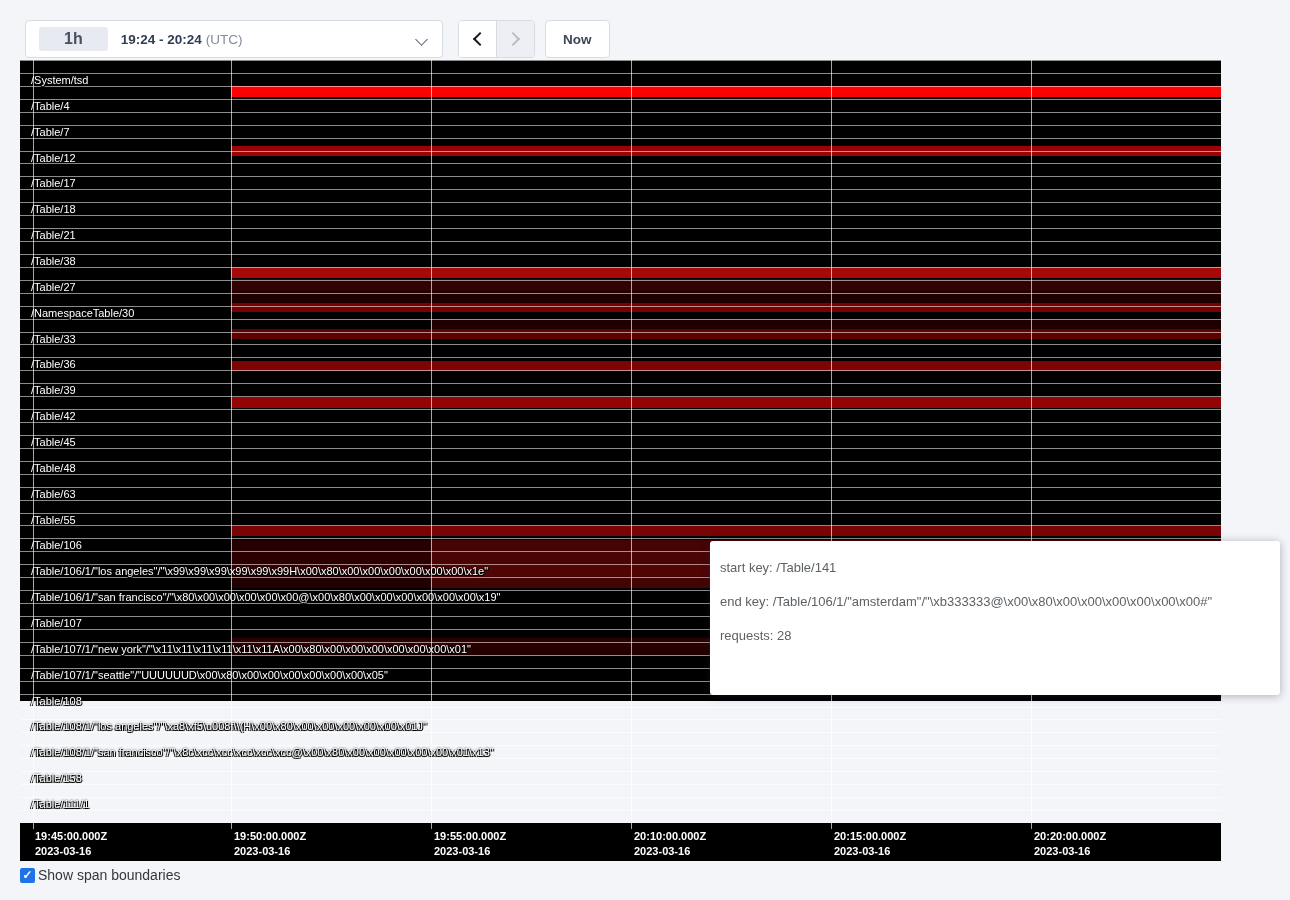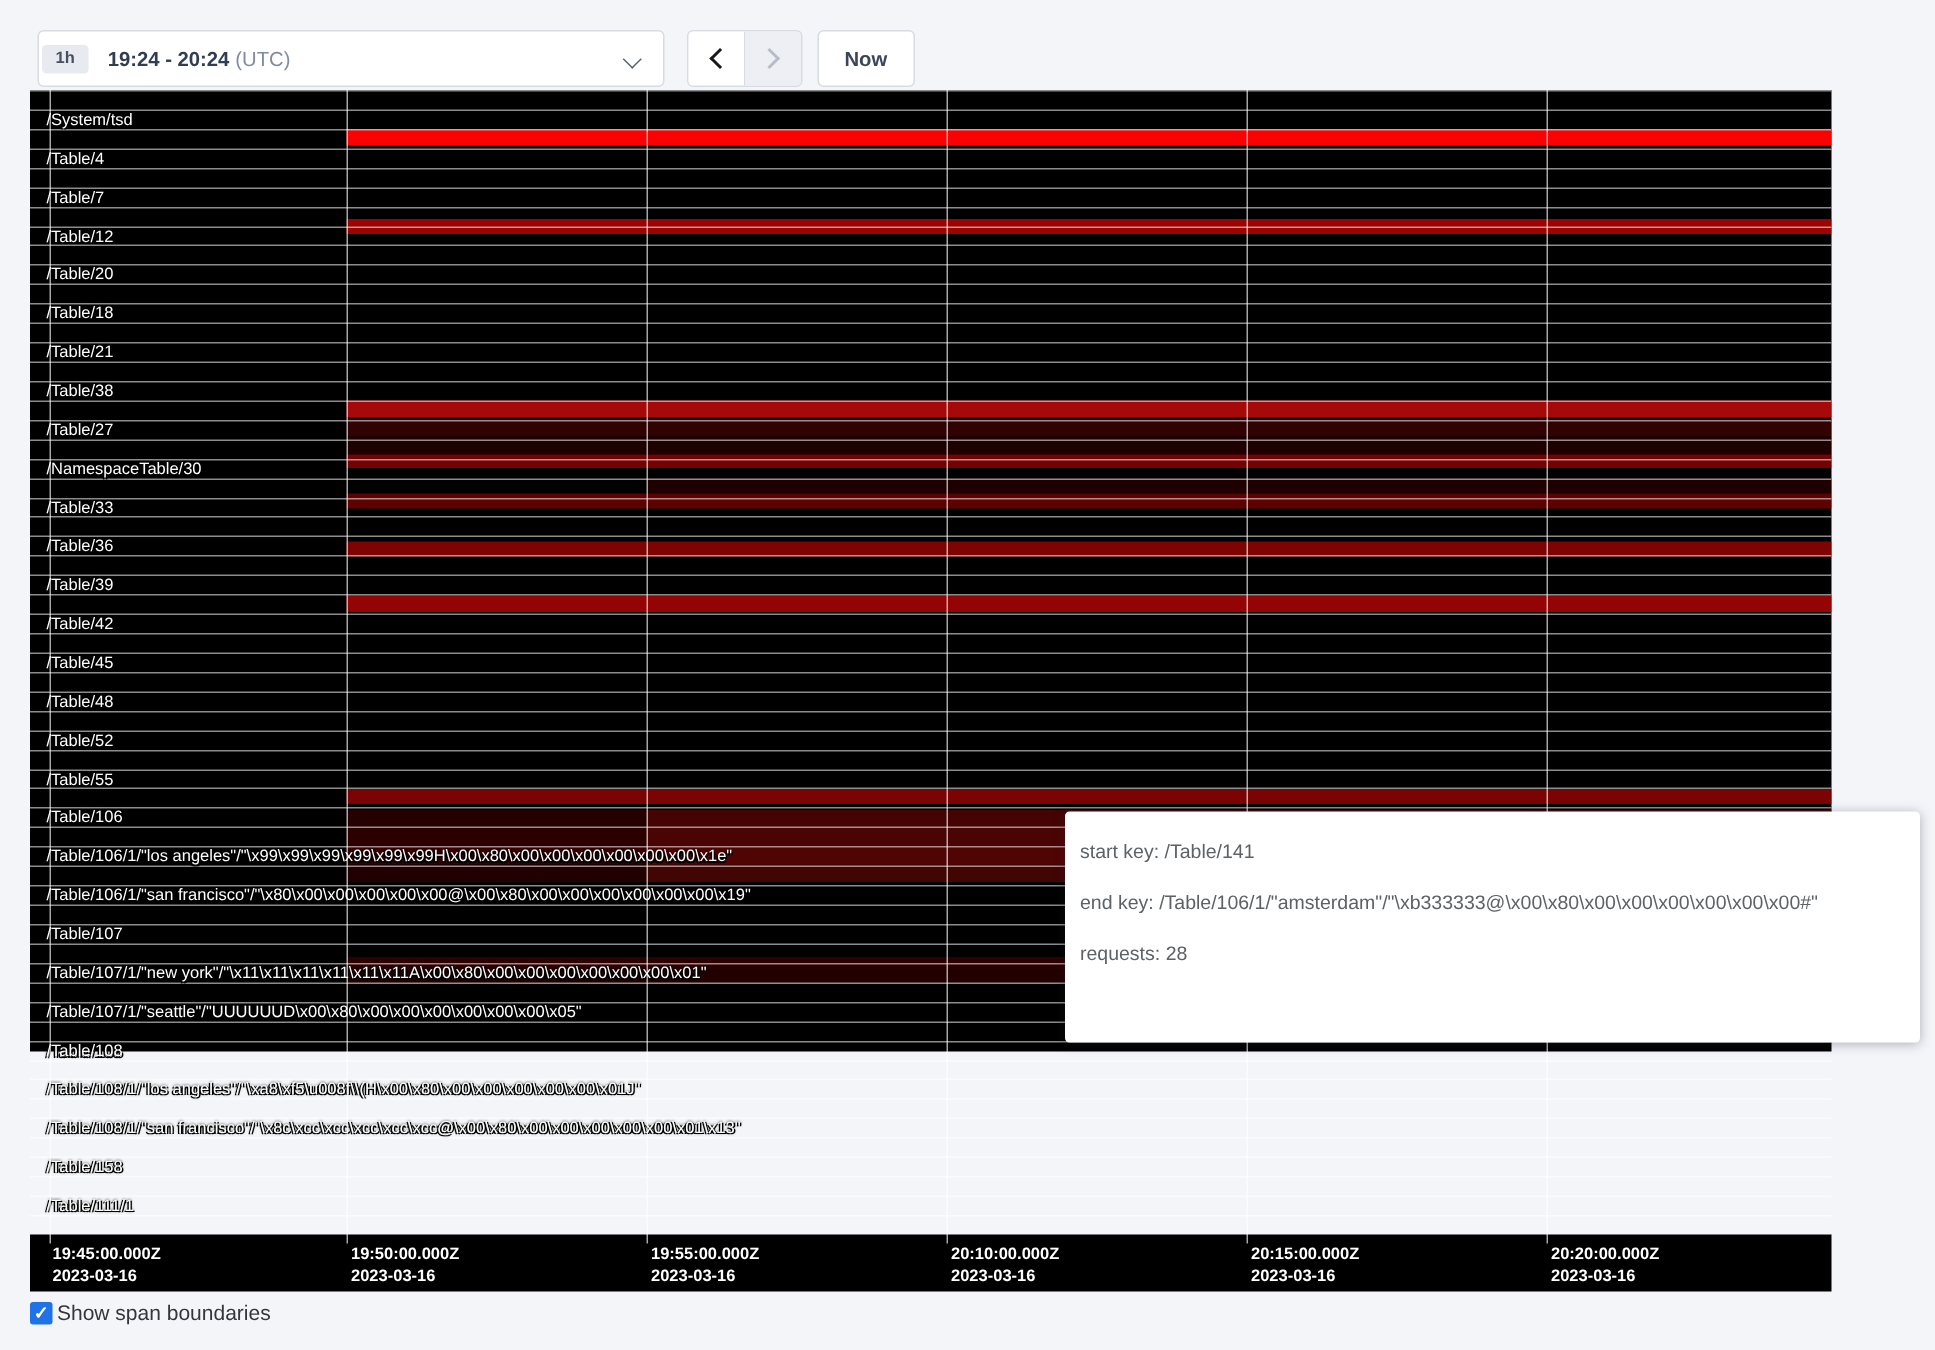--- a/index.html
+++ b/index.html
@@ -12,23 +12,23 @@
   }
 
   
   .toolbar { position:absolute; left:0; top:0; width:1290px; height:60px; }
   .range-select {
     position:absolute; left:25px; top:20px; width:418px; height:38px;
     background:#fff; border:1px solid #d7dbe4; border-radius:4px;
     display:flex; align-items:center; cursor:pointer;
   }
   .range-badge {
-    margin-left:2px; background:#e7eaf1; border-radius:3px;
-    font-size:11px; font-weight:bold; color:#475063;
-    padding:4px 9px; line-height:1;
+    margin-left:13px; background:#e7eaf1; border-radius:3px;
+    font-size:16px; font-weight:bold; color:#475063;
+    padding:4px 25px; line-height:1;
   }
   .range-text { margin-left:13px; font-size:13.5px; font-weight:bold; color:#313d52; }
   .range-utc  { margin-left:4px;  font-size:13.5px; color:#828c9d; }
   .caret-down {
     position:absolute; right:16px; top:14px; width:9px; height:9px;
     border-left:1.5px solid #5a6270; border-bottom:1.5px solid #5a6270;
     transform:rotate(-45deg);
   }
   .nav-group {
     position:absolute; left:458px; top:20px; height:38px; width:77px;
@@ -180,33 +180,33 @@
       <div class="hline" style="top: 685px;"></div>
       <div class="hline" style="top: 698px;"></div>
       <div class="hline" style="top: 711px;"></div>
       <div class="hline" style="top: 724px;"></div>
       <div class="hline" style="top: 737px;"></div>
       <div class="hline" style="top: 750px;"></div>
       <div class="row-label" style="top: 15px;">/System/tsd</div>
       <div class="row-label" style="top: 40.857px;">/Table/4</div>
       <div class="row-label" style="top: 66.714px;">/Table/7</div>
       <div class="row-label" style="top: 92.571px;">/Table/12</div>
-      <div class="row-label" style="top: 118.428px;">/Table/20</div>
+      <div class="row-label" style="top: 118.428px;">/Table/17</div>
       <div class="row-label" style="top: 144.285px;">/Table/18</div>
       <div class="row-label" style="top: 170.142px;">/Table/21</div>
       <div class="row-label" style="top: 195.999px;">/Table/38</div>
       <div class="row-label" style="top: 221.856px;">/Table/27</div>
       <div class="row-label" style="top: 247.713px;">/NamespaceTable/30</div>
       <div class="row-label" style="top: 273.57px;">/Table/33</div>
       <div class="row-label" style="top: 299.427px;">/Table/36</div>
       <div class="row-label" style="top: 325.284px;">/Table/39</div>
       <div class="row-label" style="top: 351.141px;">/Table/42</div>
       <div class="row-label" style="top: 376.998px;">/Table/45</div>
       <div class="row-label" style="top: 402.855px;">/Table/48</div>
-      <div class="row-label" style="top: 428.712px;">/Table/52</div>
+      <div class="row-label" style="top: 428.712px;">/Table/63</div>
       <div class="row-label" style="top: 454.569px;">/Table/55</div>
       <div class="row-label" style="top: 480.426px;">/Table/106</div>
       <div class="row-label" style="top: 506.283px;">/Table/106/1/"los angeles"/"\x99\x99\x99\x99\x99\x99H\x00\x80\x00\x00\x00\x00\x00\x00\x1e"</div>
       <div class="row-label" style="top: 532.14px;">/Table/106/1/"san francisco"/"\x80\x00\x00\x00\x00\x00@\x00\x80\x00\x00\x00\x00\x00\x00\x19"</div>
       <div class="row-label" style="top: 557.997px;">/Table/107</div>
       <div class="row-label" style="top: 583.854px;">/Table/107/1/"new york"/"\x11\x11\x11\x11\x11\x11A\x00\x80\x00\x00\x00\x00\x00\x00\x01"</div>
       <div class="row-label" style="top: 609.711px;">/Table/107/1/"seattle"/"UUUUUUD\x00\x80\x00\x00\x00\x00\x00\x00\x05"</div>
       <div class="row-label" style="top: 635.568px;">/Table/108</div>
       <div class="row-label" style="top: 661.425px;">/Table/108/1/"los angeles"/"\xa8\xf5\u008f\\(H\x00\x80\x00\x00\x00\x00\x00\x01J"</div>
       <div class="row-label" style="top: 687.282px;">/Table/108/1/"san francisco"/"\x8c\xcc\xcc\xcc\xcc\xcc@\x00\x80\x00\x00\x00\x00\x00\x01\x13"</div>

